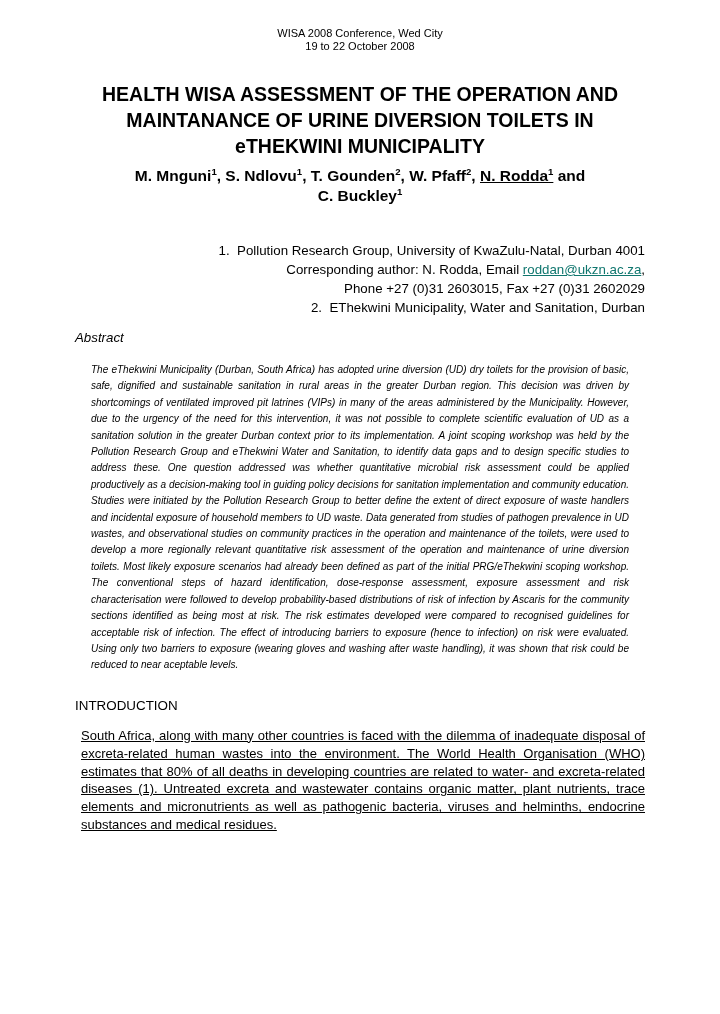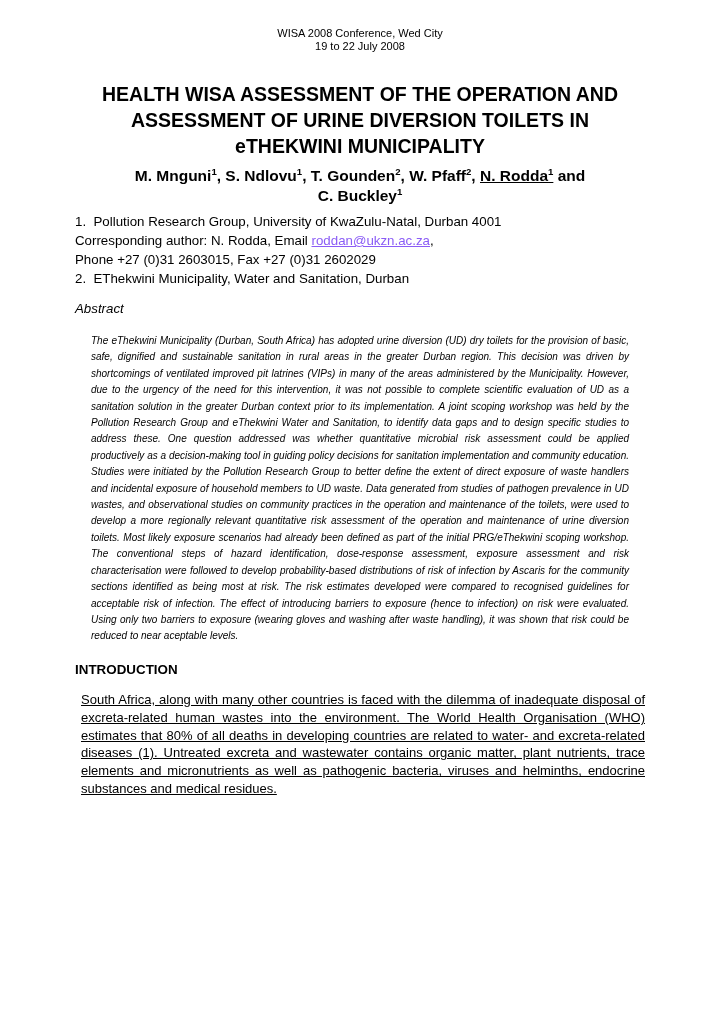--- a/index.html
+++ b/index.html
@@ -39,72 +39,72 @@
     font-size: 15.5px;
     line-height: 20px;
     font-weight: bold;
   }
   .authors sup, .affiliations sup {
     font-size: 0.62em;
     line-height: 0;
   }
   .u { text-decoration: underline; }
   .affiliations {
-    margin-top: 6px;
-    text-align: left;
+    margin-top: 35px;
+    text-align: right;
     font-size: 13.3px;
     line-height: 19px;
   }
   a.email-link {
-    color: #8b5cf6;
+    color: #0f766e;
     text-decoration: underline;
     cursor: pointer;
   }
   .abstract-heading {
     margin-top: 12px;
     font-size: 13.3px;
     line-height: 17px;
     font-style: italic;
   }
   .abstract-body {
     margin: 16px;
     font-size: 10px;
     line-height: 16.4px;
     font-style: italic;
     text-align: justify;
   }
   .section-heading {
-    margin: 16px 0 0 0;
+    margin: 23px 0 0 0;
     font-size: 13.4px;
     line-height: 17px;
-    font-weight: bold;
+    font-weight: normal;
   }
   .body-para {
     margin: 13px 0 0 6px;
     font-size: 13px;
     line-height: 17.9px;
     text-align: justify;
     text-decoration: underline;
   }
   .body-para + .body-para {
     margin-top: 18px;
   }
 </style>
 </head>
 <body>
 
 <div class="page">
   <div class="content">
 
     <div class="conf-header">
       <div>WISA 2008 Conference, Wed City</div>
-      <div>19 to 22 July 2008</div>
+      <div>19 to 22 October 2008</div>
     </div>
 
-    <h1 class="paper-title"><span>HEALTH WISA ASSESSMENT OF THE OPERATION AND</span><br><span>ASSESSMENT OF URINE DIVERSION TOILETS IN</span><br><span>eTHEKWINI MUNICIPALITY</span></h1>
+    <h1 class="paper-title"><span>HEALTH WISA ASSESSMENT OF THE OPERATION AND</span><br><span>MAINTANANCE OF URINE DIVERSION TOILETS IN</span><br><span>eTHEKWINI MUNICIPALITY</span></h1>
 
     <div class="authors" id="authors">
         <div><span>M. Mnguni<sup>1</sup></span><span>, </span><span>S. Ndlovu<sup>1</sup></span><span>, </span><span>T. Gounden<sup>2</sup></span><span>, </span><span>W. Pfaff<sup>2</sup></span><span>, </span><span class="u">N. Rodda<sup>1</sup></span><span> and</span></div>
         <div><span>C. Buckley<sup>1</sup></span></div>
       </div>
 
     <div class="affiliations" id="affiliations">
         <div><span>1.&nbsp; Pollution Research Group, University of KwaZulu-Natal, Durban 4001</span></div>
         <div><span>Corresponding author: N. Rodda, Email </span><a class="email-link" href="#">roddan@ukzn.ac.za</a><span>,</span></div>
         <div><span>Phone +27 (0)31 2603015, Fax +27 (0)31 2602029</span></div>

